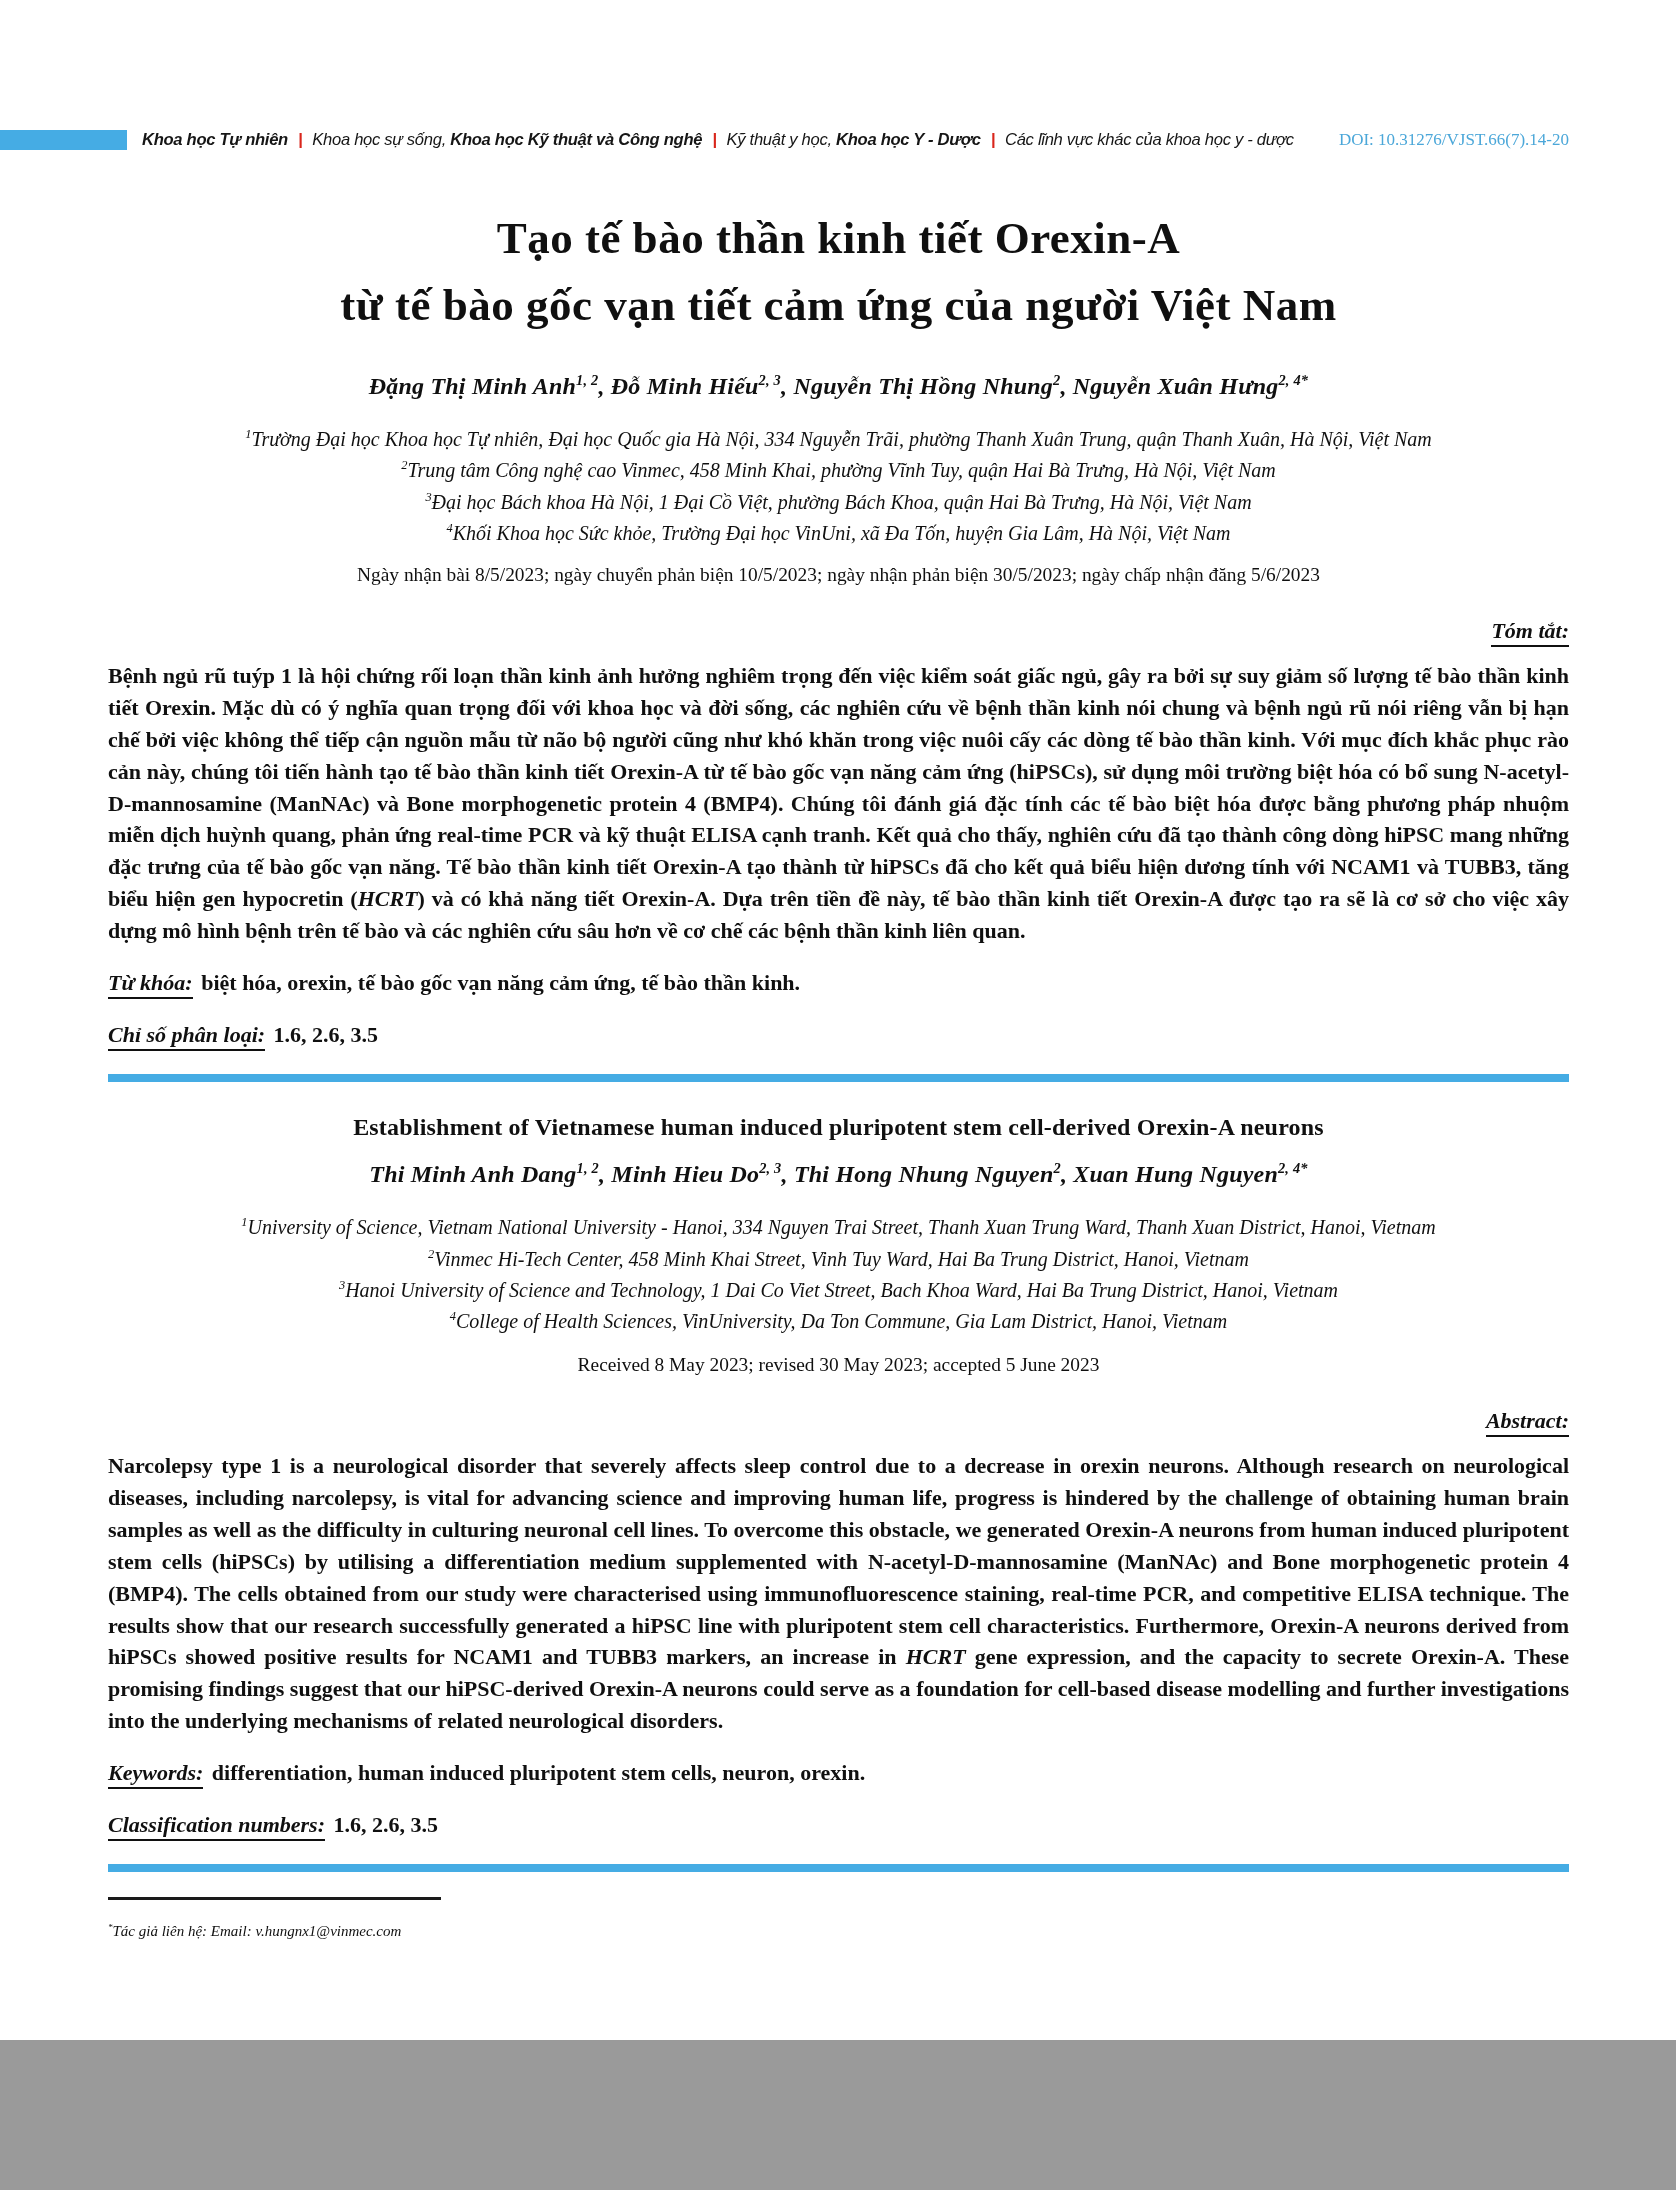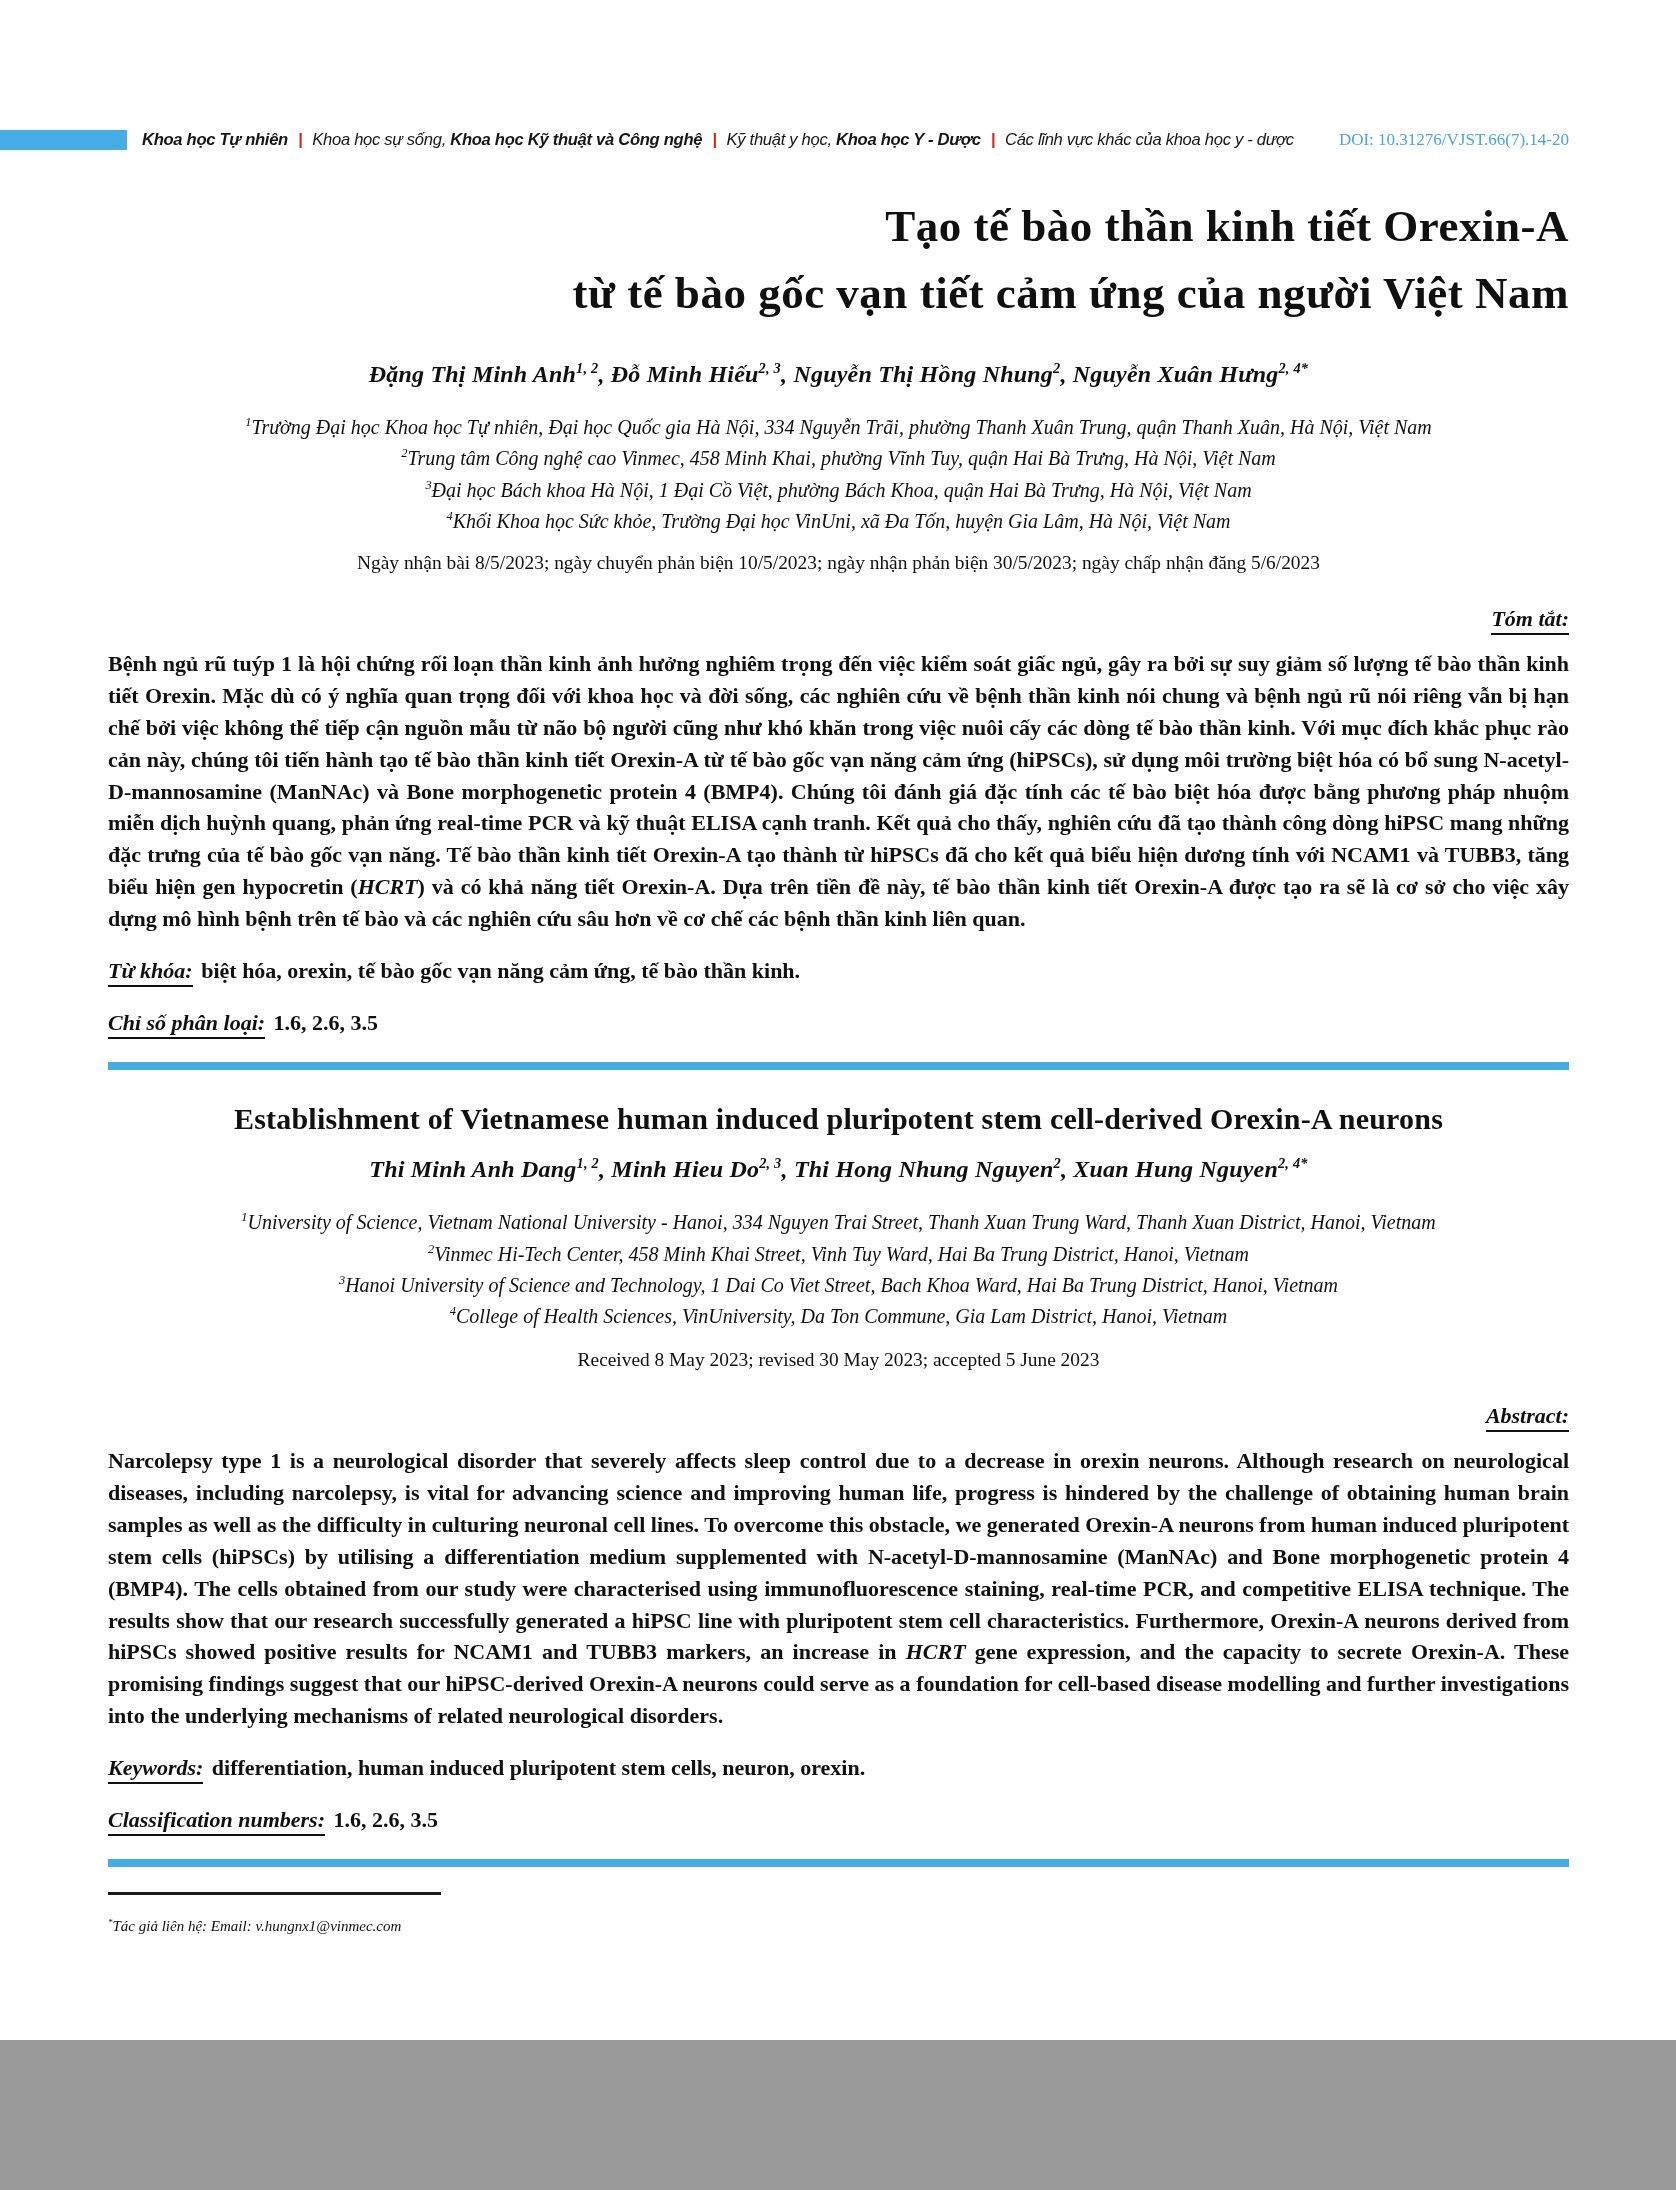--- a/index.html
+++ b/index.html
@@ -33,22 +33,22 @@
   .kick-b{font-weight:bold;}
   .kick-sep{color:var(--red);font-weight:bold;padding:0 5.7px;}
   .doi{
     margin-left:auto;
     font-family:"Liberation Serif",serif;
     font-size:17px;color:var(--accent-text);
   }
 
   
   .title-vi{
-    margin-top:43px;
-    text-align:right;
+    margin-top:55px;
+    text-align:center;
     font-size:45px;font-weight:bold;
     line-height:1.48;letter-spacing:0.5px;
   }
   .authors{
     margin-top:34px;text-align:center;
     font-size:24px;font-weight:bold;letter-spacing:0.2px;font-style:italic;
   }
   .authors sup{font-size:60%;}
   .affils{margin-top:11.4px;text-align:center;font-style:italic;font-size:20px;line-height:1.56;}
   .affils p{margin:0;}
@@ -74,21 +74,21 @@
   .kv-row{margin-top:23px;font-size:22px;font-weight:bold;}
   .kv-row .val{margin-left:8.5px;}
 
   .divider{
     height:8.5px;background:var(--accent);
     margin-top:23px;
   }
 
   .title-en{
     margin-top:32px;text-align:center;
-    font-size:30px;font-weight:bold;letter-spacing:0.2px;
+    font-size:24px;font-weight:bold;letter-spacing:0.2px;
   }
   .authors-en{margin-top:19px;}
   .received{margin-top:17px;text-align:center;font-size:19.4px;}
 
   
   .footnote-rule{margin-top:24.6px;width:333px;height:2.8px;background:#1a1a1a;}
   .footnote{margin-top:22px;font-style:italic;font-size:15px;}
   .footnote sup{font-size:60%;}
 
   

